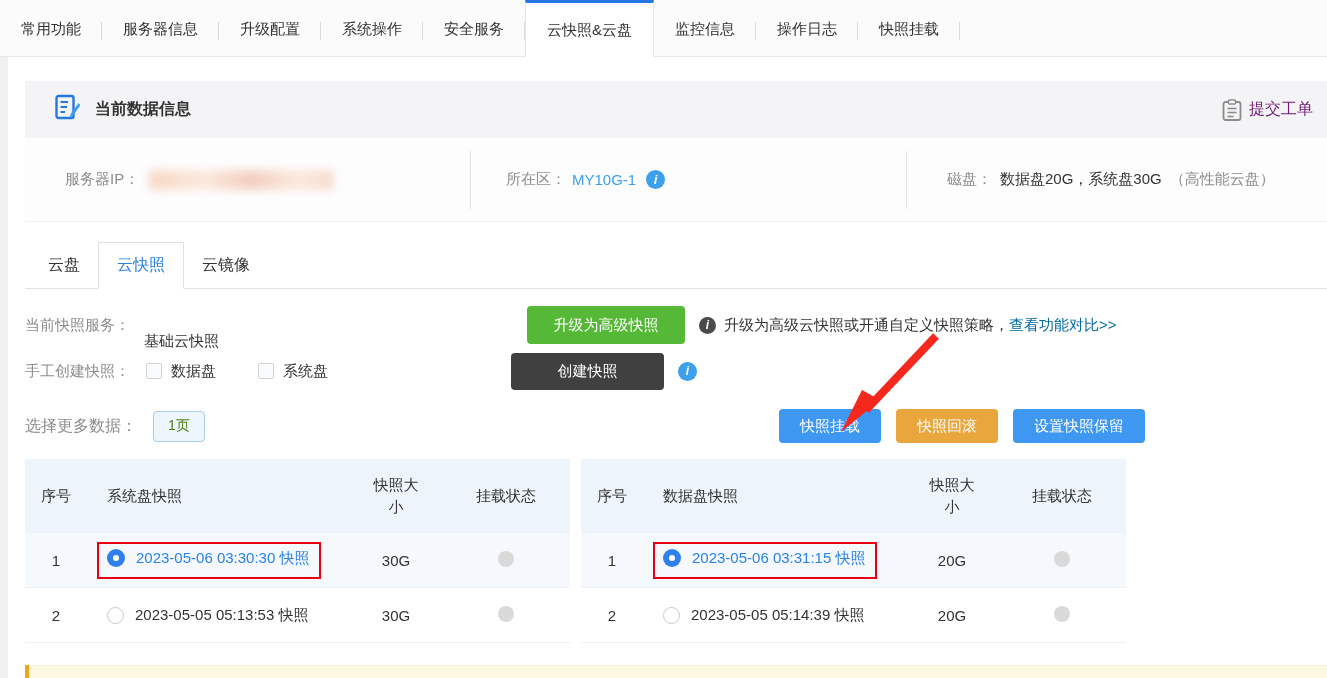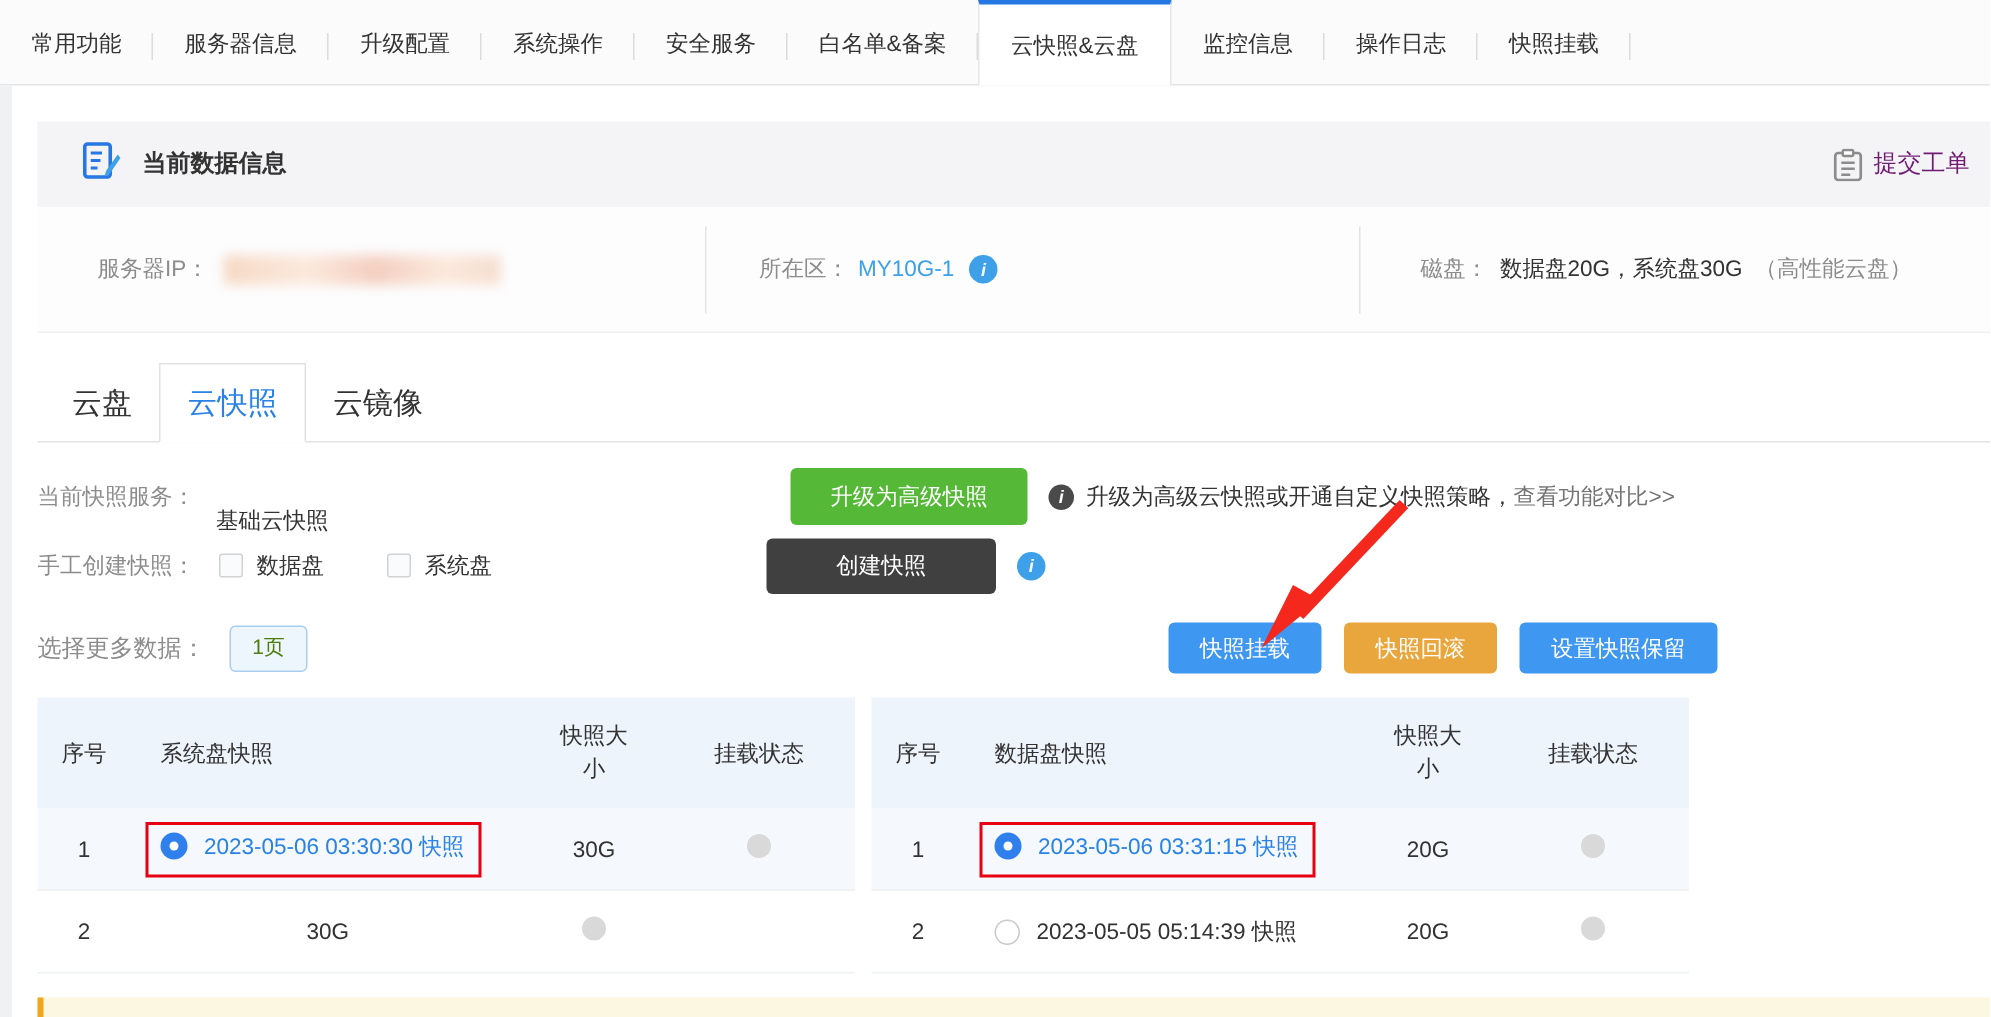--- a/index.html
+++ b/index.html
@@ -35,34 +35,34 @@
              background:linear-gradient(90deg,#f6d9c4,#fbe9dd 30%,#f3cfc0 55%,#fbe9dd 80%,#f6ddd0); filter:blur(4px); }
   .zone-val { color:#3da0e8; margin:0 10px 0 6px; }
   .disk-val { color:#333; margin-left:8px; }
   .disk-note { color:#8c8c8c; margin-left:8px; }
   .i-icon { width:19px; height:19px; border-radius:50%; background:#3da0e8; color:#fff; font-size:12px; font-weight:bold;
             display:inline-flex; align-items:center; justify-content:center; font-style:italic; }
   .i-icon.dark { background:#4a4a4a; width:17px; height:17px; }
 
   
   .subtabs { display:flex; align-items:flex-end; margin-top:20px; border-bottom:1px solid #e2e2e2; padding-left:5px; }
-  .subtab { font-size:20px; color:#333; padding:12px 18px; cursor:pointer; }
+  .subtab { font-size:16px; color:#333; padding:12px 18px; cursor:pointer; }
   .subtab.active { color:#2a82e4; background:#fff; border:1px solid #e2e2e2; border-bottom:1px solid #fff; margin-bottom:-1px; }
 
   
   .form-row { display:flex; align-items:center; font-size:15px; }
   .svc-row { margin-top:16px; height:40px; }
   .man-row { margin-top:6px; height:40px; }
   .svc-val { color:#333; margin-left:14px;margin-top:32px; }
   .btn { border:none; border-radius:4px; color:#fff; font-size:15px; cursor:pointer; font-family:inherit; }
   .btn-green { background:#55b837; width:158px; height:38px; margin-left:308px; }
   .btn-blue-lg { background:#404040; width:153px; height:37px; }
   .notice { display:flex; align-items:center; margin-left:14px; font-size:15px; color:#333; }
   .notice .txt { margin-left:8px; }
-  .link { color:#737373; text-decoration:none; cursor:pointer; }
+  .link { color:#0369a1; text-decoration:none; cursor:pointer; }
   .checkbox { width:16px; height:16px; border:1px solid #d2d2d2; border-radius:2px; background:#fafbfc; display:inline-block; cursor:pointer; }
   .cb-group { display:flex; align-items:center; margin-left:16px; }
   .cb-label { margin-left:9px; color:#333; }
   .man-row .cb-group + .cb-group { margin-left:42px; }
   .man-row .btn-blue-lg { margin-left:183px; }
   .man-row .i-icon { margin-left:14px; }
 
   
   .more-row { margin-top:18px; display:flex; align-items:center; }
   .page-btn { margin-left:16px; width:52px; height:31px; background:#eef6fd; border:1px solid #a9cdf0; border-radius:4px;
@@ -102,21 +102,20 @@
 <body>
 
 <div class="page">
 
   <nav class="topnav">
     <div class="tab">常用功能</div>
     <div class="tab">服务器信息</div>
     <div class="tab">升级配置</div>
     <div class="tab">系统操作</div>
     <div class="tab">安全服务</div>
-    <div class="tab">白名单&amp;备案</div>
     <div class="tab active">云快照&amp;云盘</div>
     <div class="tab">监控信息</div>
     <div class="tab">操作日志</div>
     <div class="tab">快照挂载</div>
   </nav>
 
   <div class="left-strip"></div>
 
   <section class="content">
 
@@ -219,20 +218,24 @@
             <span class="red-box">
               <span class="radio on"></span>
               <a class="snap-link blue link">2023-05-06 03:30:30 快照</a>
             </span>
           </div>
           <div class="c-size">30G</div>
           <div class="c-status"><span class="status-dot"></span></div>
         </div>
         <div class="t-row">
           <div class="c-idx">2</div>
+          <div class="c-name">
+            <span class="radio"></span>
+            <span class="snap-link">2023-05-05 05:13:53 快照</span>
+          </div>
           <div class="c-size">30G</div>
           <div class="c-status"><span class="status-dot"></span></div>
         </div>
       </div>
 
       <div class="snap-table">
         <div class="t-head">
           <div class="c-idx">序号</div>
           <div class="c-name">数据盘快照</div>
           <div class="hd-size">快照大小</div>

